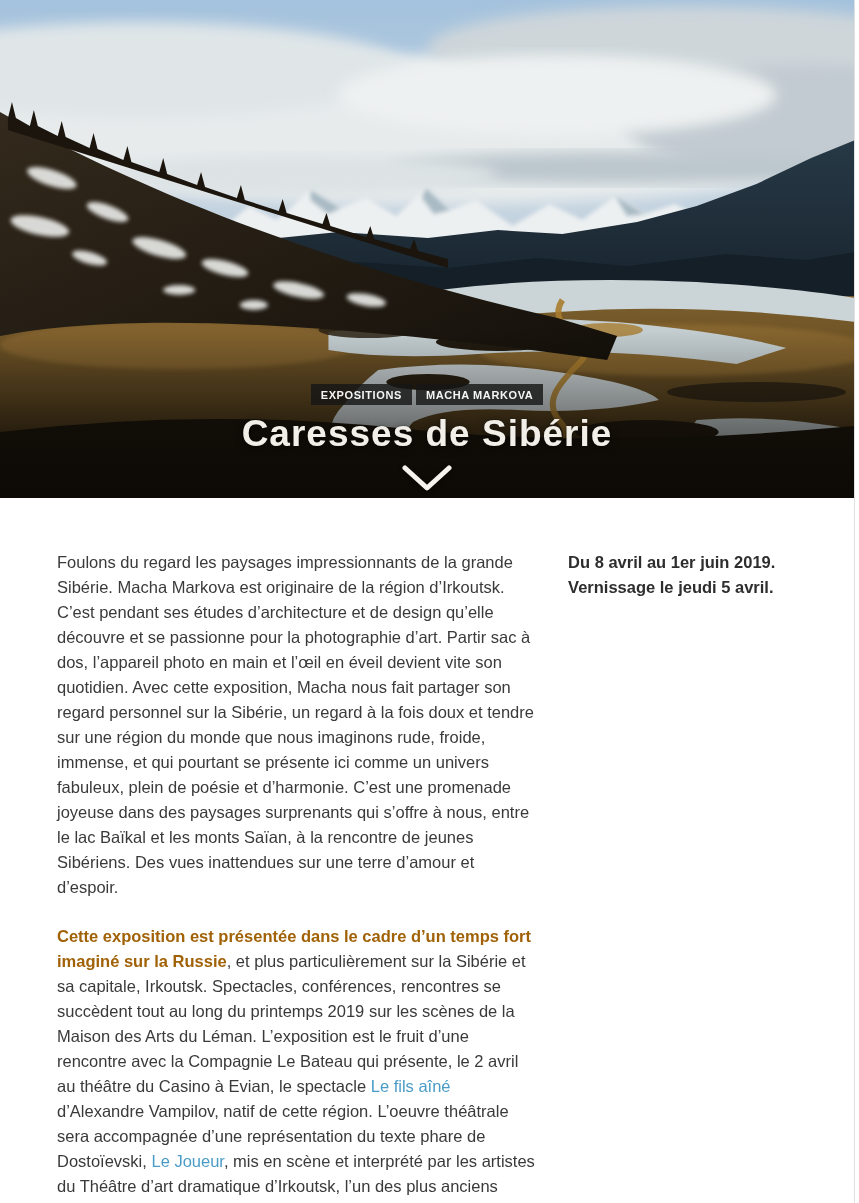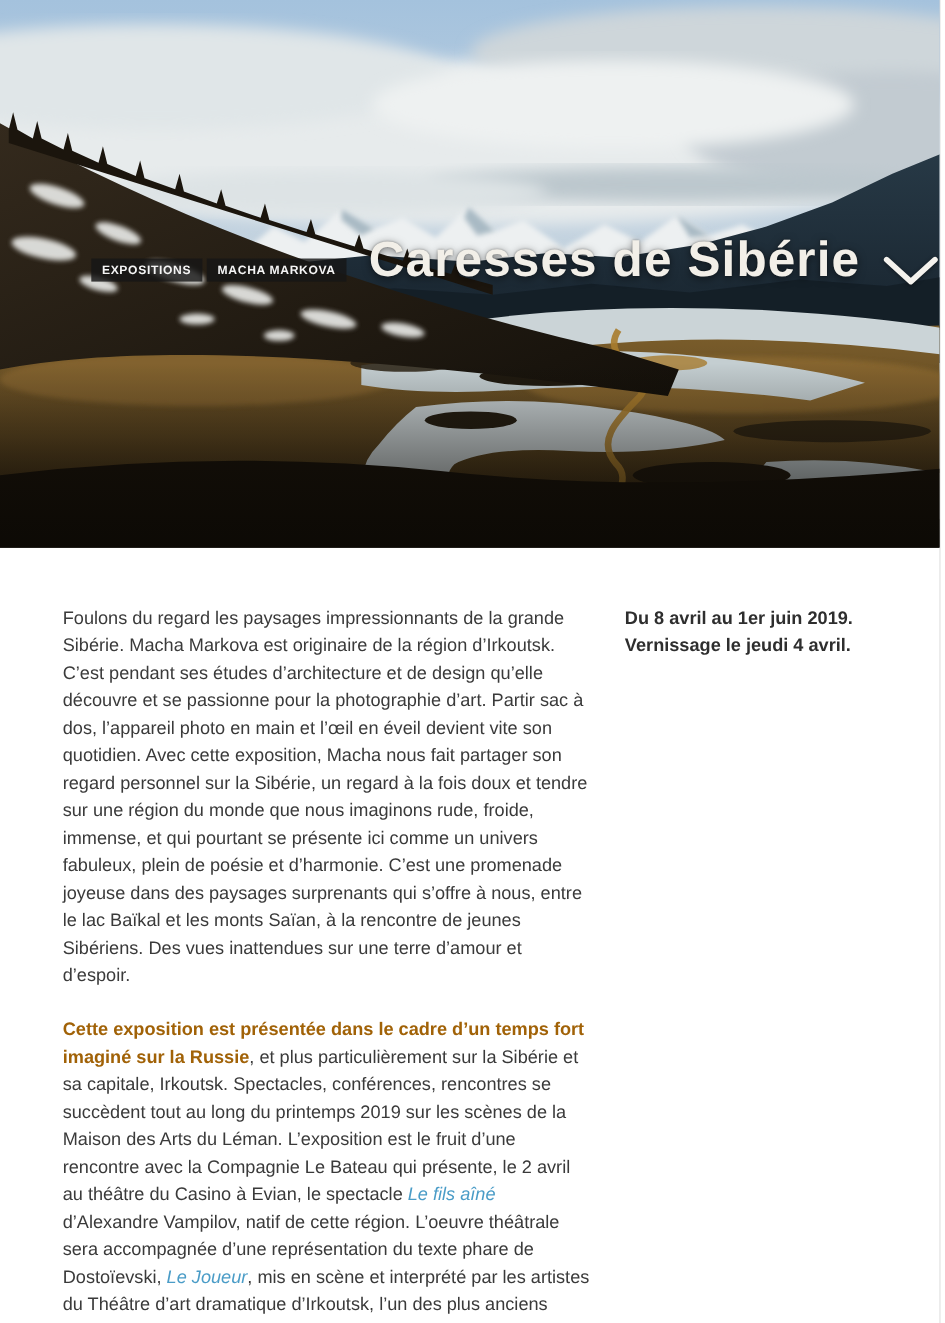--- a/index.html
+++ b/index.html
@@ -15,61 +15,60 @@
     background:#fff;
   }
   
   .hero {
     position:relative; width:100%; height:498px; overflow:hidden;
     background:#8fa9c0;
   }
   .hero svg.scene { position:absolute; inset:0; display:block; }
   .hero-overlay {
     position:absolute; inset:0;
-    display:flex; flex-direction:row; align-items:center; justify-content:flex-end;
+    display:flex; flex-direction:column; align-items:center; justify-content:flex-end;
     pointer-events:none;
-    gap:20px;
   }
   .hero-tags {
     display:flex; gap:4px; margin-bottom:8px; pointer-events:auto;
   }
   .hero-tag {
     background:rgba(22,22,22,0.82);
     color:#f5f5f5;
     font-size:11px; font-weight:700; letter-spacing:0.6px;
     text-transform:uppercase;
     padding:5px 10px 4px;
     cursor:pointer;
   }
   .hero-title {
     color:#f2efe8;
-    font-size:45px; font-weight:700; letter-spacing:1px;
+    font-size:37px; font-weight:700; letter-spacing:1px;
     text-shadow:0 2px 8px rgba(0,0,0,0.55), 0 0 2px rgba(0,0,0,0.4);
-    margin-bottom:26px;
+    margin-bottom:9px;
     pointer-events:auto;
   }
   .hero-chevron {
     width:52px; height:28px; margin-bottom:6px;
     cursor:pointer; pointer-events:auto;
     filter:drop-shadow(0 1px 2px rgba(0,0,0,0.4));
   }
   
   .content {
     display:flex;
     padding:52px 25px 0 57px;
   }
   .article {
     width:483px;
     font-size:16.5px; line-height:25px;
     color:#3a3a3a;
   }
   .article p + p { margin-top:24px; }
   .article .lead { font-weight:700; color:#a16207; }
   .article a.inline-link {
-    font-style:italic; text-decoration:none; cursor:pointer;
+    text-decoration:none; cursor:pointer;
   }
   .aside {
     width:262px; margin-left:30px;
     font-size:16.5px; line-height:25px;
     font-weight:700; color:#2e2e2e;
   }
 </style>
 </head>
 <body>
 
@@ -178,17 +177,17 @@
 
   <div class="content">
 
     <div class="article">
       <p>Foulons du regard les paysages impressionnants de la grande Sibérie. Macha Markova est originaire de la région d’Irkoutsk. C’est pendant ses études d’architecture et de design qu’elle découvre et se passionne pour la photographie d’art. Partir sac à dos, l’appareil photo en main et l’œil en éveil devient vite son quotidien. Avec cette exposition, Macha nous fait partager son regard personnel sur la Sibérie, un regard à la fois doux et tendre sur une région du monde que nous imaginons rude, froide, immense, et qui pourtant se présente ici comme un univers fabuleux, plein de poésie et d’harmonie. C’est une promenade joyeuse dans des paysages surprenants qui s’offre à nous, entre le lac Baïkal et les monts Saïan, à la rencontre de jeunes Sibériens. Des vues inattendues sur une terre d’amour et d’espoir.</p>
       <p><span class="lead">Cette exposition est présentée dans le cadre d’un temps fort imaginé sur la Russie</span><span>, et plus particulièrement sur la Sibérie et sa capitale, Irkoutsk. Spectacles, conférences, rencontres se succèdent tout au long du printemps 2019 sur les scènes de la Maison des Arts du Léman. L’exposition est le fruit d’une rencontre avec la Compagnie Le Bateau qui présente, le 2 avril au théâtre du Casino à Evian, le spectacle </span><a class="inline-link" style="color:#4a9cc7">Le fils aîné</a><span> d’Alexandre Vampilov, natif de cette région. L’oeuvre théâtrale sera accompagnée d’une représentation du texte phare de Dostoïevski, </span><a class="inline-link" style="color:#4a9cc7">Le Joueur</a><span>, mis en scène et interprété par les artistes du Théâtre d’art dramatique d’Irkoutsk, l’un des plus anciens théâtres de Russie.</span></p>
     </div>
 
     <div class="aside">
       <div>Du 8 avril au 1er juin 2019.</div>
-      <div>Vernissage le jeudi 4 avril.</div>
+      <div>Vernissage le jeudi 5 avril.</div>
     </div>
 
   </div>
 </div>
 
 </body></html>

